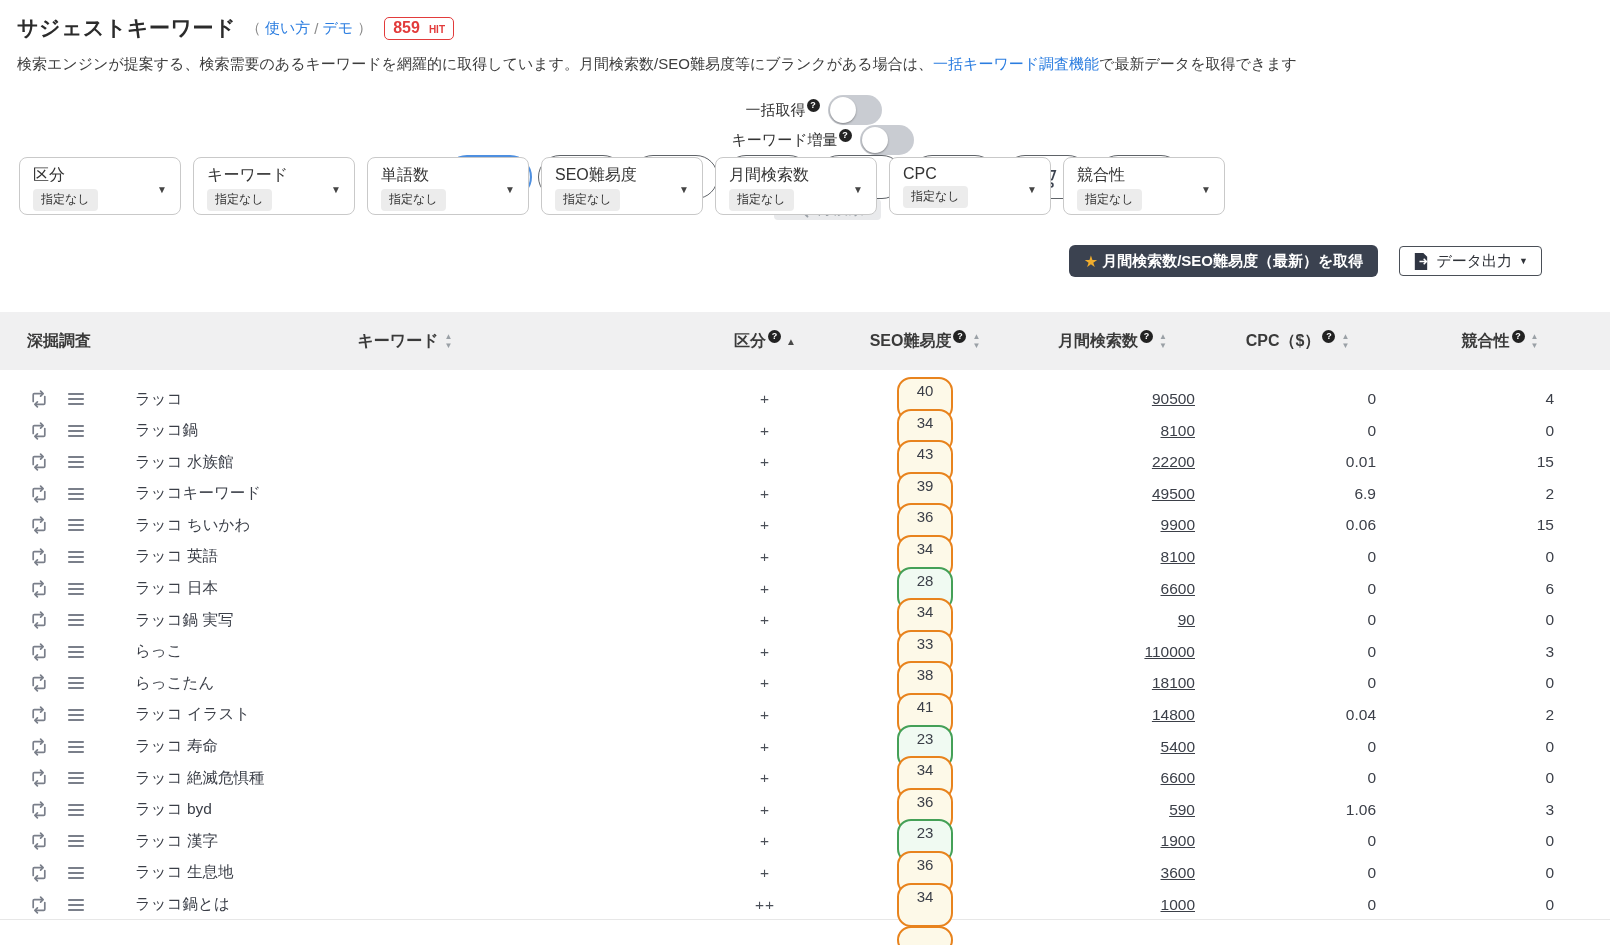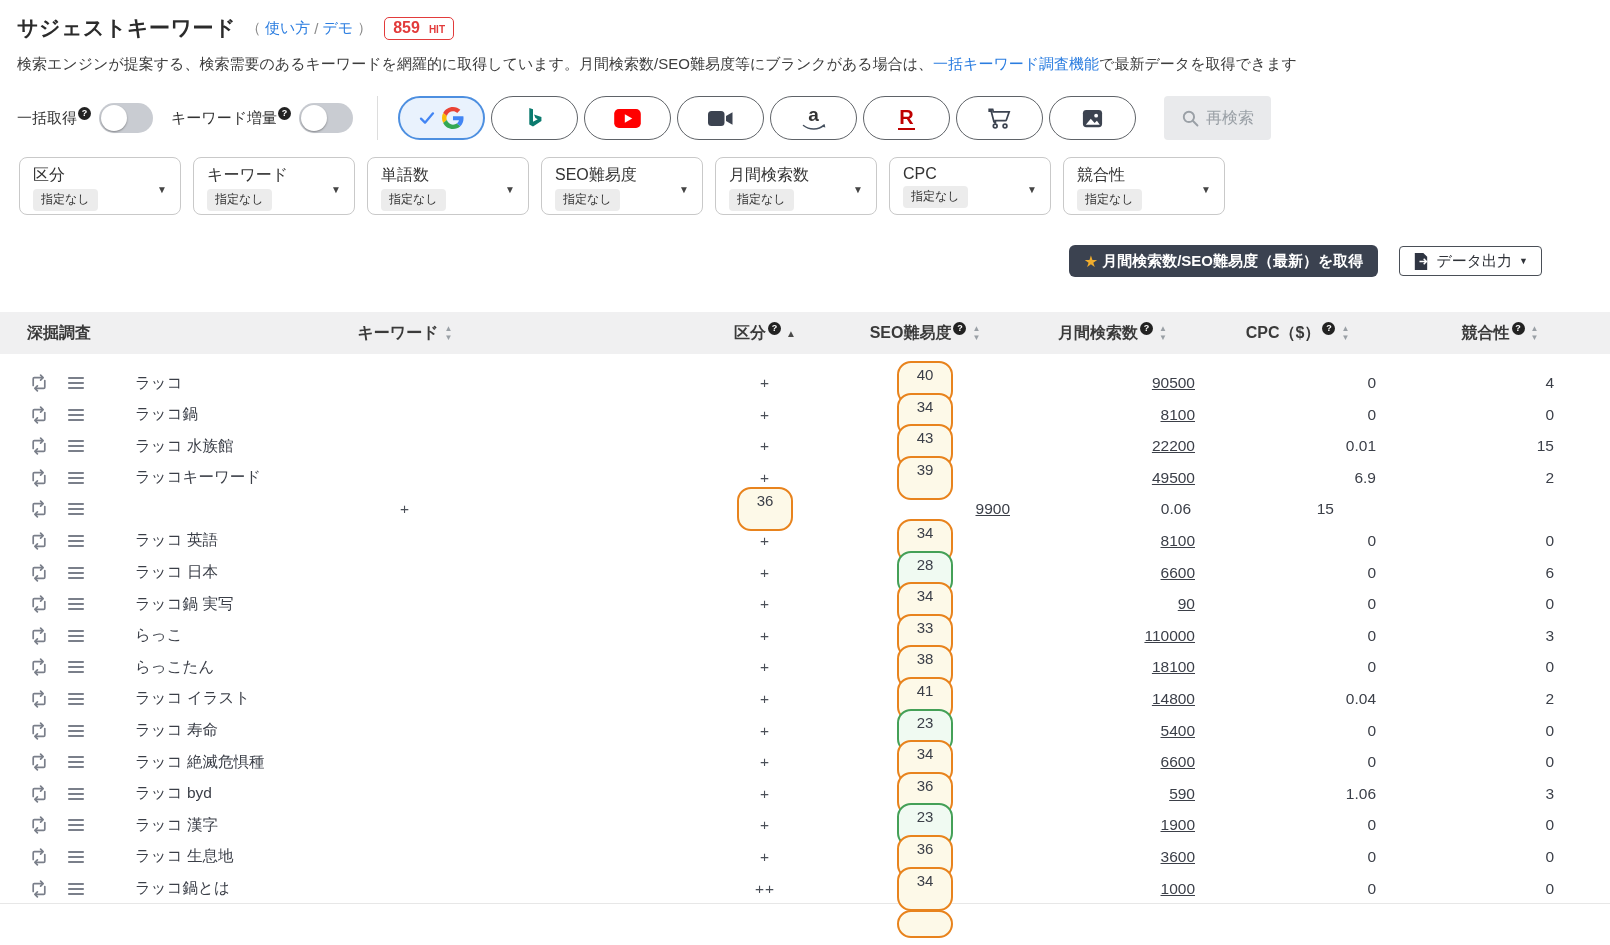--- a/index.html
+++ b/index.html
@@ -16,21 +16,21 @@
   .hit-badge { margin-left:12px; border:1.5px solid #e23b3b; border-radius:5px; padding:1px 8px 2px 8px;
     color:#e23b3b; display:inline-flex; align-items:baseline; gap:9px; background:#fff; }
   .hit-badge b { font-size:16px; font-weight:bold; }
   .hit-badge small { font-size:10px; font-weight:bold; }
 
   
   .desc { margin:13px 0 0 17px; font-size:15px; color:#3d3d3d; }
   .desc a { color:#2b7de0; text-decoration:none; cursor:pointer; }
 
   
-  .controls-row { margin:21px 0 0 17px; display:flex; align-items:center; height:46px; }
+  .controls-row { margin:21px 0 0 17px; display:flex; align-items:center; height:46px;flex-direction:column; }
   .toggle-group { display:flex; align-items:center; }
   .toggle-label { font-size:15px; color:#333; }
   .help-sup { display:inline-block; width:13px; height:13px; border-radius:50%; background:#222;
     color:#fff; font-size:9px; font-weight:bold; line-height:13px; text-align:center;
     vertical-align:top; position:relative; top:-5px; margin-left:1px; }
   .toggle { width:54px; height:30px; border-radius:15px; background:#c9ccd2; margin-left:8px;
     position:relative; cursor:pointer; display:inline-block; }
   .toggle .knob { position:absolute; left:2px; top:2px; width:26px; height:26px; border-radius:50%;
     background:#fff; box-shadow:0 1px 2px rgba(0,0,0,.35); }
   .v-divider { width:1px; height:44px; background:#ddd; margin:0 20px 0 24px; }
@@ -64,21 +64,21 @@
     cursor:pointer; font-family:inherit; }
   .fetch-btn .star { color:#f0ad2e; font-size:16px; }
   .export-btn { height:30px; border:1.6px solid #4a4f57; border-radius:4px; background:#fff;
     color:#2f3238; font-size:15px; padding:0 13px; display:flex; align-items:center; gap:7px;
     cursor:pointer; font-family:inherit; }
   .export-btn .caret { font-size:9px; }
 
   
   .table { margin-top:35px; }
   .grid-cols { display:grid; grid-template-columns:110px 590px 130px 190px 185px 185px 220px; align-items:center; }
-  .thead { height:42px; background:#f0f0f1; font-weight:bold; font-size:16px; color:#3a3a3a; }
+  .thead { height:58px; background:#f0f0f1; font-weight:bold; font-size:16px; color:#3a3a3a; }
   .th { display:flex; align-items:center; justify-content:center; }
   .th.left { justify-content:flex-start; padding-left:27px; }
   .sort-dbl { display:inline-flex; flex-direction:column; margin-left:6px; color:#9aa0a6;
     font-size:8px; line-height:1; gap:1px; }
   .sort-asc { margin-left:5px; color:#4a4a4a; font-size:10px; }
   .th .help-sup { margin-left:2px; }
 
   .tbody { padding-top:7px; }
   .trow { height:31.6px; font-size:15.5px; color:#3b3f48; }
   .c-icons { display:flex; align-items:center; gap:17px; padding-left:29px; color:#7a7f8a; }
@@ -447,20 +447,21 @@
               <path d="M15.8 7.5v6.7c0 .6-.5 1.1-1.1 1.1H6.5"></path>
               <path d="M8.4 17.8L5.9 15.3l2.5-2.5"></path>
             </svg>
           </span>
           <span class="row-icon">
             <svg viewBox="0 0 20 20" stroke="#7a7f8a" stroke-width="2.1" stroke-linecap="round">
               <path d="M3 5h14M3 10h14M3 15h14"></path>
             </svg>
           </span>
         </div>
+        <div class="c-keyword">ラッコ ちいかわ</div>
         <div class="c-kubun">+</div>
         <div class="c-seo">
           <span class="badge orange">36</span>
         </div>
         <div class="c-volume">9900</div>
         <div class="c-cpc">0.06</div>
         <div class="c-comp">15</div>
       </div>
 
       <div class="trow grid-cols">

